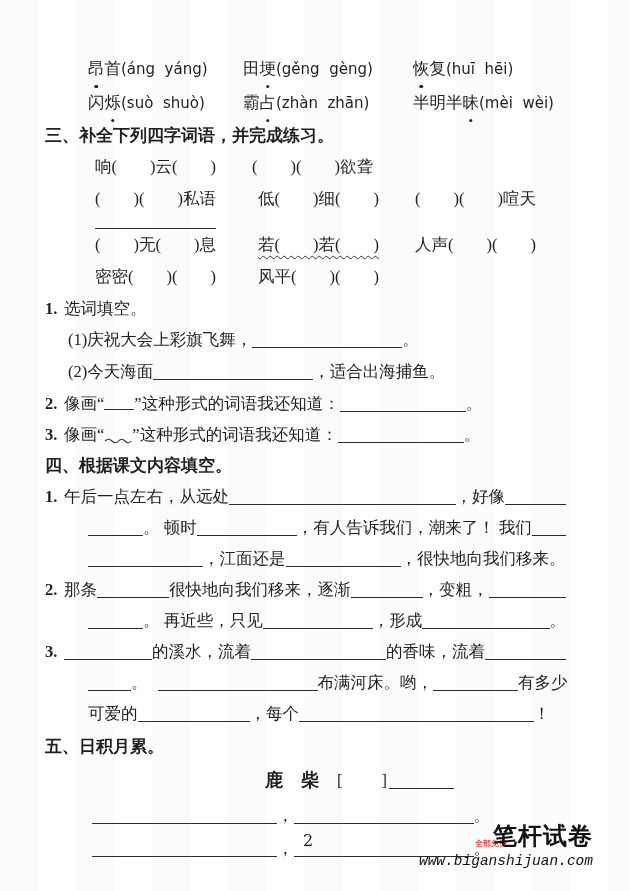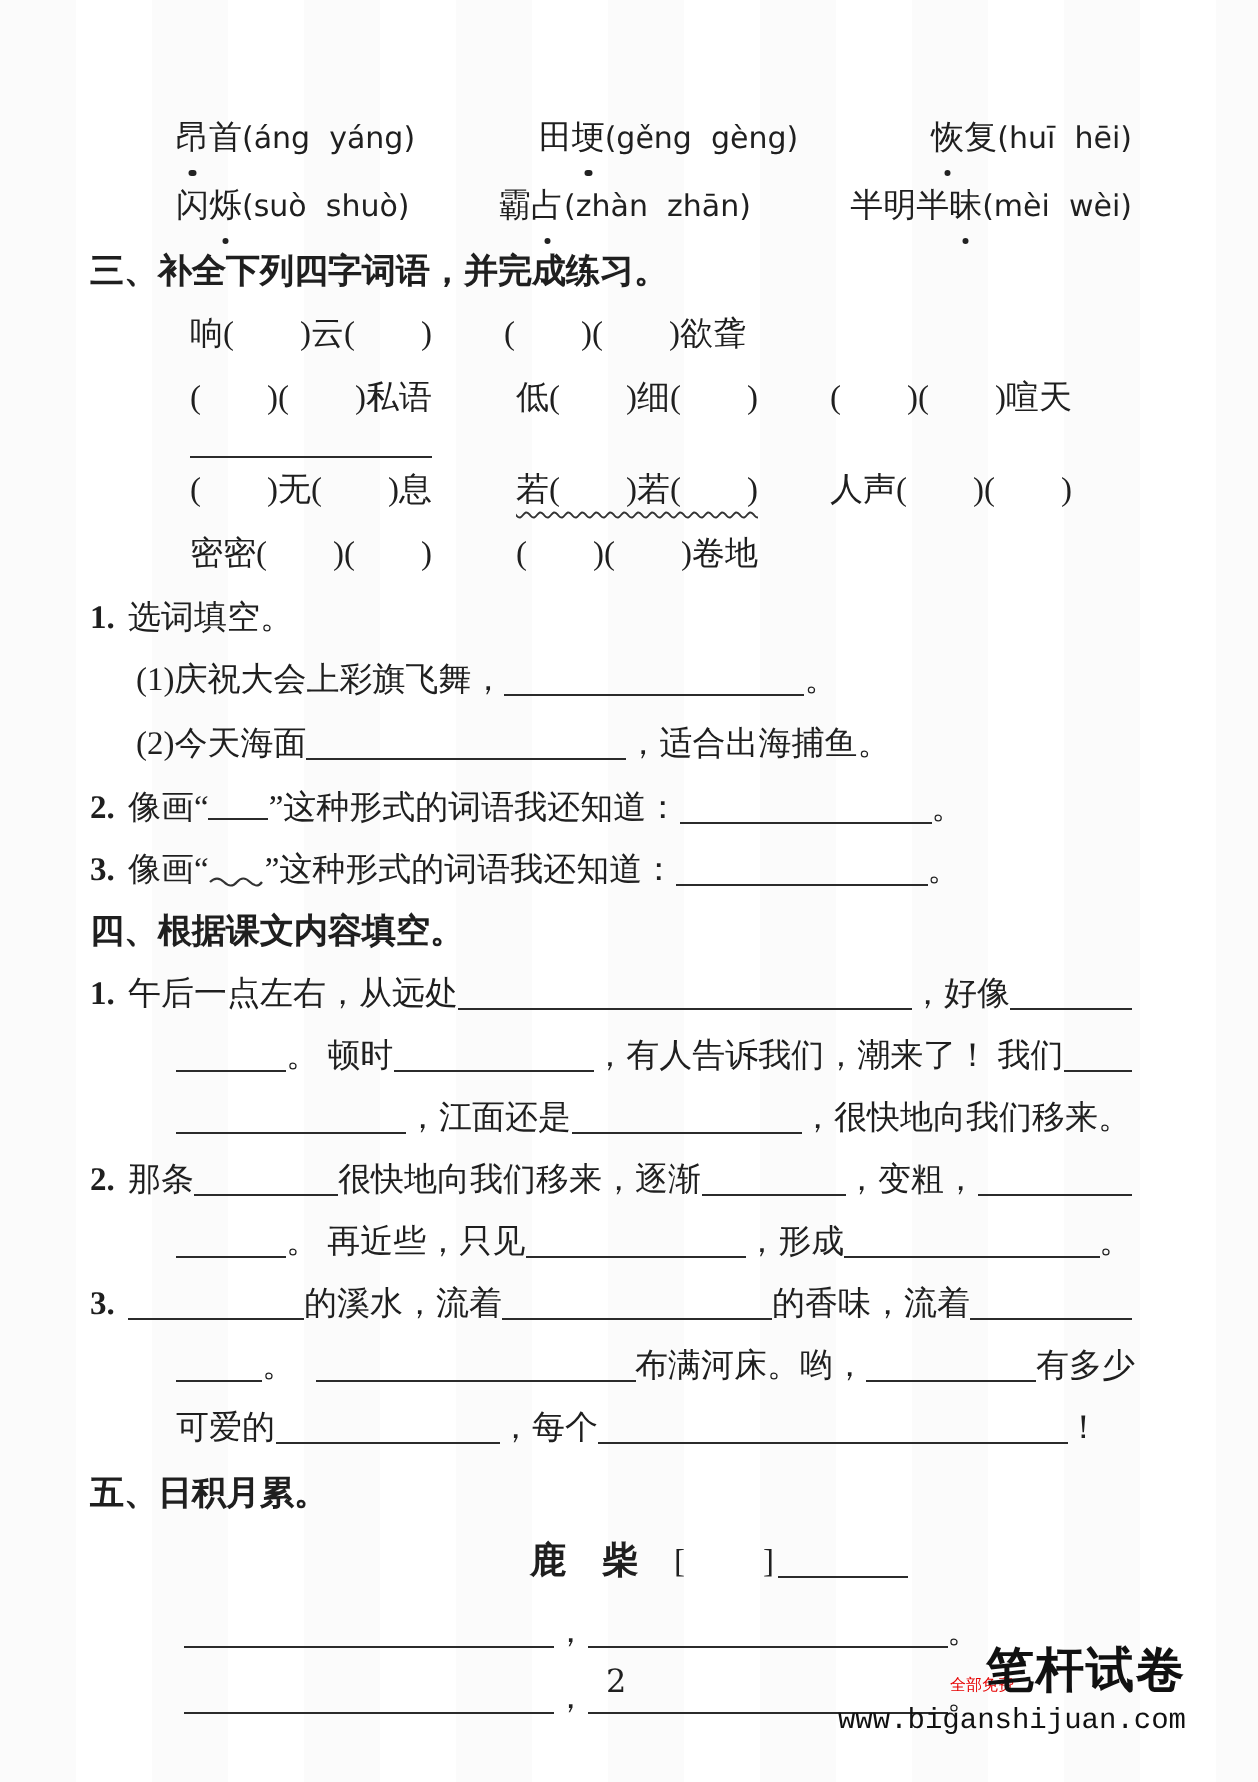--- a/index.html
+++ b/index.html
@@ -4,21 +4,21 @@
 <style>
   html,body{margin:0;padding:0;background:#ffffff;}
   .page{
     position:relative;width:629px;height:891px;box-sizing:border-box;
     padding:52px 63px 0 45px;background:#ffffff;overflow:hidden;
     background-image:repeating-linear-gradient(90deg,rgba(0,0,0,0.015) 0 38px,rgba(0,0,0,0) 38px 76px);
     font-family:"Liberation Serif","DejaVu Serif",serif;
     font-size:16.5px;color:#1f1f1f;
   }
   .line{display:flex;align-items:baseline;white-space:pre;line-height:31px;}
-  .prow{line-height:33px;padding-left:43px;justify-content:space-between;}
+  .prow{line-height:33px;padding-left:43px;}
   .pc1{display:inline-block;width:155px;}
   .pc2{display:inline-block;width:170px;}
   .py{font-family:"DejaVu Sans","Liberation Sans",sans-serif;font-size:15px;}
   .zd{position:relative;display:inline-block;}
   .zd::after{content:"";position:absolute;left:50%;bottom:-3px;transform:translateX(-50%);
     width:3.5px;height:3.5px;background:#222;border-radius:50%;}
   .hdr{font-family:"Liberation Sans","DejaVu Sans",sans-serif;font-weight:bold;font-size:17px;line-height:31px;white-space:pre;}
   .irow{line-height:32px;padding-left:50px;}
   .ic1{display:inline-block;width:163px;}
   .ic2{display:inline-block;width:157px;}
@@ -36,21 +36,21 @@
   .poem-name{font-family:"Liberation Sans","DejaVu Sans",sans-serif;font-weight:bold;font-size:18px;}
   .poem-bracket{margin-left:18px;letter-spacing:2px;}
   .pline{line-height:33px;padding-left:47px;}
   .pagenum{position:absolute;left:303px;top:831px;font-size:16px;font-family:"DejaVu Serif","Liberation Serif",serif;}
   .wm{position:absolute;right:36px;top:819px;text-align:right;}
   .wm-top{white-space:nowrap;}
   .wm-free{display:inline-block;width:18px;color:#e60000;font-size:8px;line-height:9px;
     font-family:"Liberation Sans",sans-serif;word-break:break-all;vertical-align:-2px;text-align:left;}
   .wm-brand{font-family:"Liberation Sans","DejaVu Sans",sans-serif;font-weight:bold;font-size:24px;
     color:#111;letter-spacing:1px;line-height:34px;}
-  .wm-url{font-family:"Liberation Mono","DejaVu Sans Mono",monospace;font-size:14.5px;color:#111;line-height:17px;}
+  .wm-url{font-family:"Liberation Mono","DejaVu Sans Mono",monospace;font-size:14.5px;color:#111;line-height:17px;font-style:italic;}
 </style>
 </head>
 <body>
 
 <div class="page">
 
   <div class="line prow">
     <span class="pc1"><span></span><span class="zd">昂</span><span>首</span><span class="py">(áng  yáng)</span></span>
     <span class="pc2"><span>田</span><span class="zd">埂</span><span></span><span class="py">(gěng  gèng)</span></span>
     <span><span></span><span class="zd">恢</span><span>复</span><span class="py">(huī  hēi)</span></span>
@@ -72,21 +72,21 @@
     <span class="ic2">低(　　)细(　　)</span>
     <span>(　　)(　　)喧天</span>
   </div>
   <div class="line irow">
     <span class="ic1">(　　)无(　　)息</span>
     <span class="ic2"><span class="u-wavy">若(　　)若(　　)</span></span>
     <span>人声(　　)(　　)</span>
   </div>
   <div class="line irow">
     <span class="ic1">密密(　　)(　　)</span>
-    <span>(　　)(　　)卷地</span>
+    <span class="ic2">风平(　　)(　　)</span>
   </div>
 
   <div class="line">
     <span class="num">1.</span>
     <span>选词填空。</span>
   </div>
   <div class="line sub">
     <span>(1)庆祝大会上彩旗飞舞，</span>
     <span class="blank" style="width:150px"></span>
     <span>。</span>

